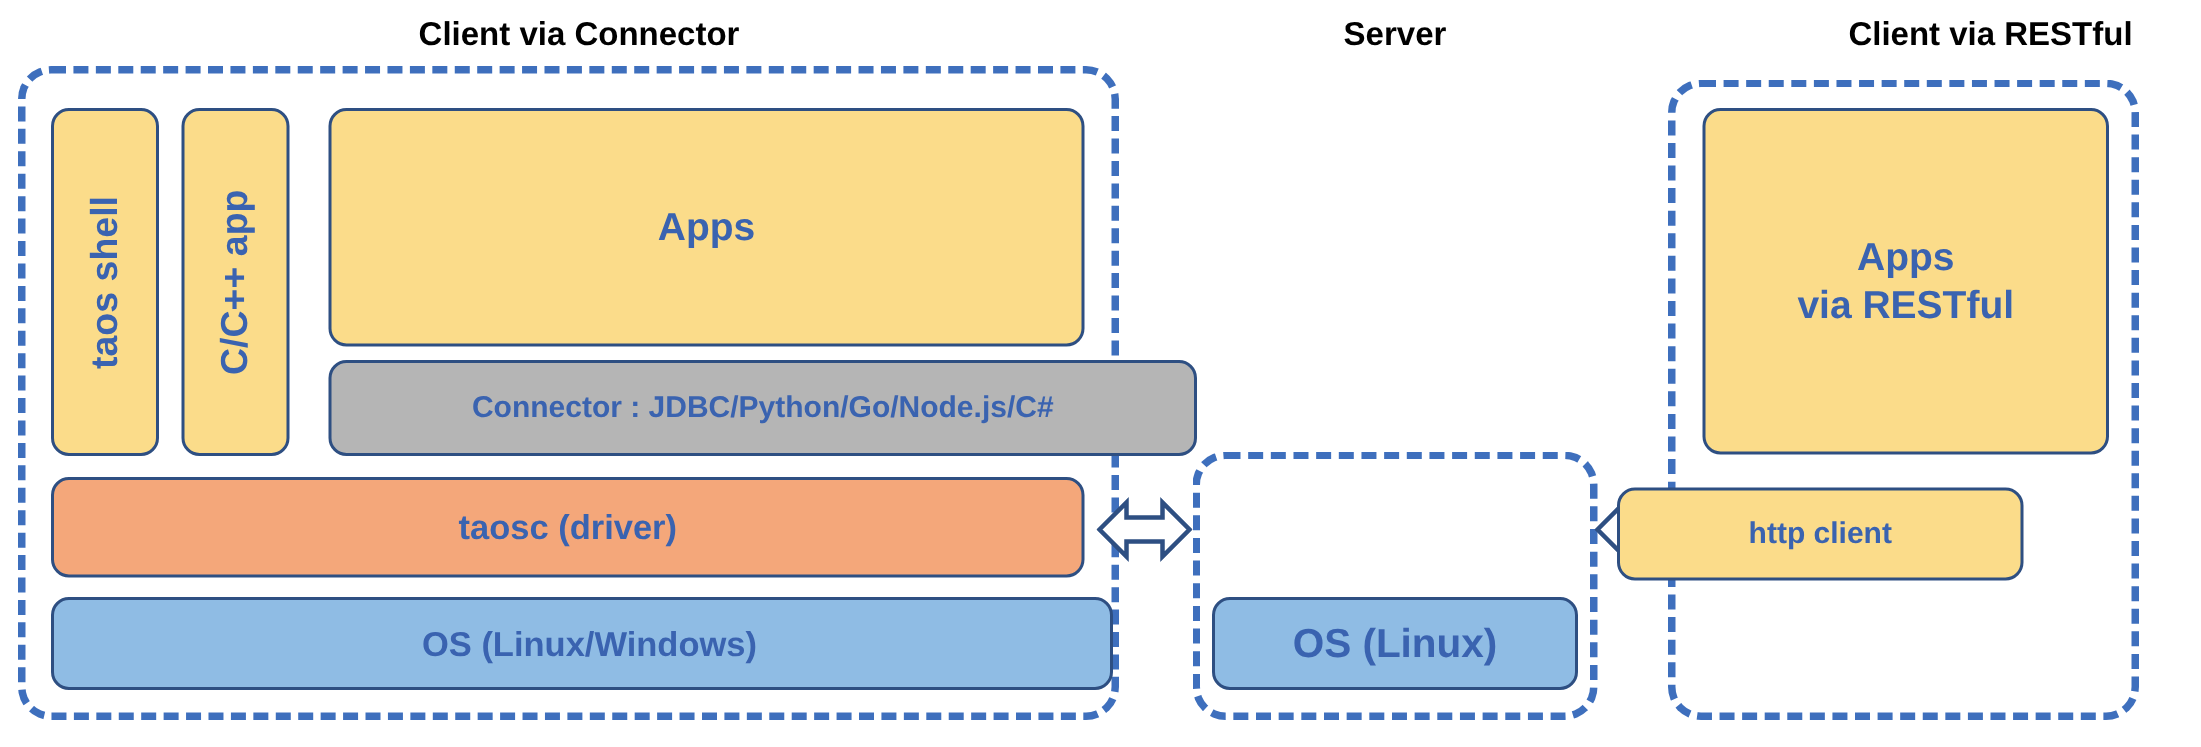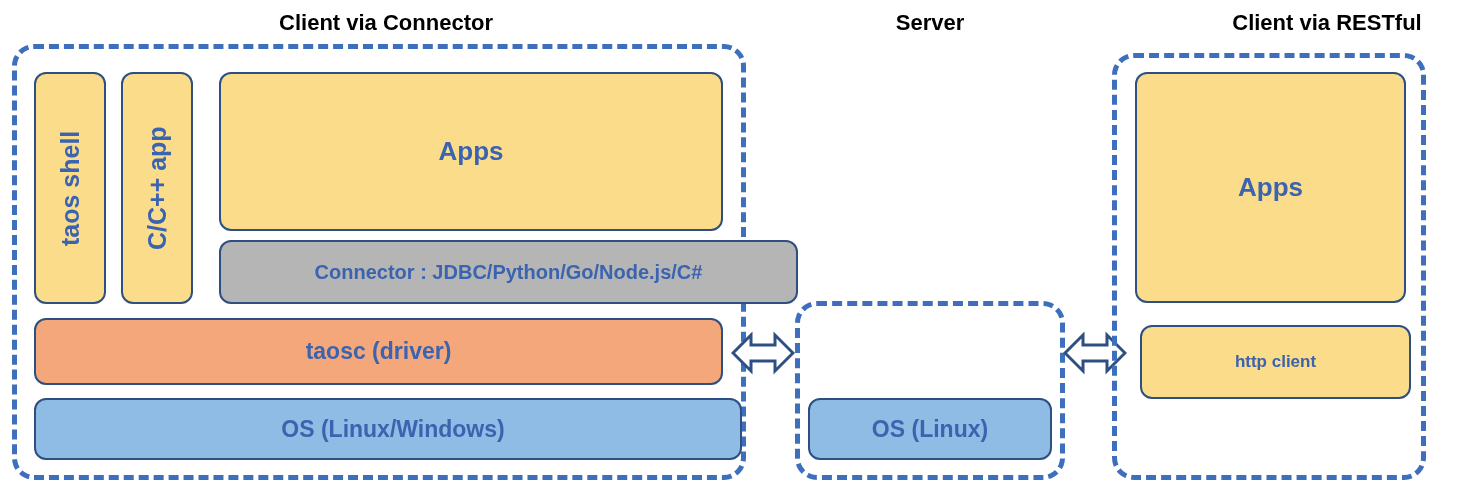--- a/index.html
+++ b/index.html
@@ -98,30 +98,31 @@
 
   <div class="arrow" style="left:731px; top:327px;">
     <svg width="64" height="52" viewBox="0 0 64 52">
       <polygon points="2,26 20,8 20,18 44,18 44,8 62,26 44,44 44,34 20,34 20,44" fill="#FFFFFF" stroke="#2E4F82" stroke-width="3" stroke-linejoin="miter"></polygon>
     </svg>
   </div>
 
   <div class="group" style="left:795px; top:301px; width:270px; height:179px;"></div>
 
 
-  <div class="box blue" style="left:808px; top:398px; width:244px; height:62px; font-size:23px;">OS (Linux)</div>
+  <div class="box blue" style="left:808px; top:398px; width:244px; height:62px; font-size:27px;">OS (Linux)</div>
 
   <div class="arrow" style="left:1063px; top:327px;">
     <svg width="64" height="52" viewBox="0 0 64 52">
       <polygon points="2,26 20,8 20,18 44,18 44,8 62,26 44,44 44,34 20,34 20,44" fill="#FFFFFF" stroke="#2E4F82" stroke-width="3" stroke-linejoin="miter"></polygon>
     </svg>
   </div>
 
   <div class="group" style="left:1112px; top:53px; width:314px; height:427px;"></div>
 
   <div class="box yellow" style="left:1135px; top:72px; width:271px; height:231px; font-size:26px; flex-direction:column;">
     <span>Apps</span>
+    <span>via RESTful</span>
   </div>
 
-  <div class="box yellow" style="left:1140px; top:325px; width:271px; height:74px; font-size:17px;">http client</div>
+  <div class="box yellow" style="left:1078px; top:325px; width:271px; height:62px; font-size:20px;">http client</div>
 
 
 </div>
 
 </body></html>

